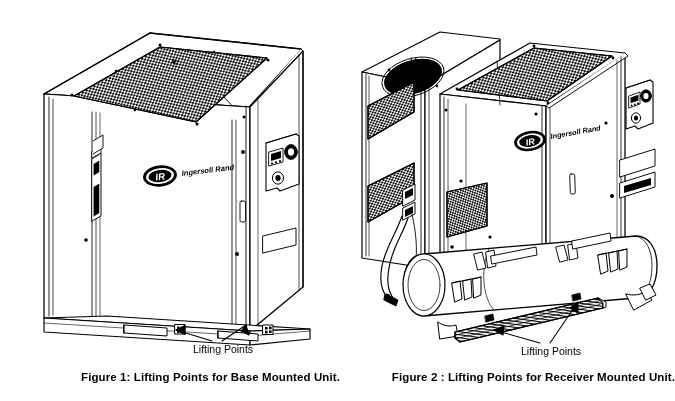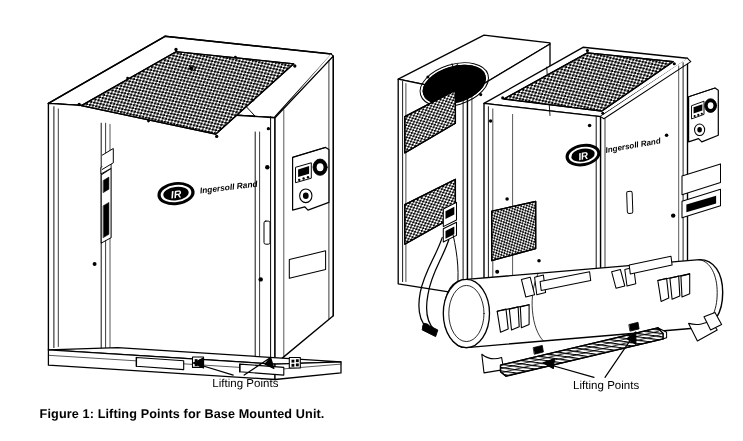--- a/index.html
+++ b/index.html
@@ -29,22 +29,21 @@
     height: 401px;
   }
   .caption {
     position: absolute;
     font-family: "Liberation Sans", sans-serif;
     font-weight: bold;
     font-size: 11.5px;
     color: #000000;
     letter-spacing: 0.1px;
     white-space: nowrap;
-    text-align: left;
-    margin-left: 36px;
+    text-align: right;
   }
   #caption-fig1 {
     left: 0px;
     top: 371px;
     width: 340px;
   }
   #caption-fig2 {
     left: 338px;
     top: 371px;
     width: 337px;
@@ -434,14 +433,15 @@
 
     </g>
   </svg>
 
   <div class="callout-label" id="callout-fig1">Lifting Points</div>
 
   <div class="callout-label" id="callout-fig2">Lifting Points</div>
 
   <div class="caption" id="caption-fig1">Figure 1: Lifting Points for Base Mounted Unit.</div>
 
+  <div class="caption" id="caption-fig2">Figure 2 : Lifting Points for Receiver Mounted Unit.</div>
 
 </div>
 
 </body></html>

